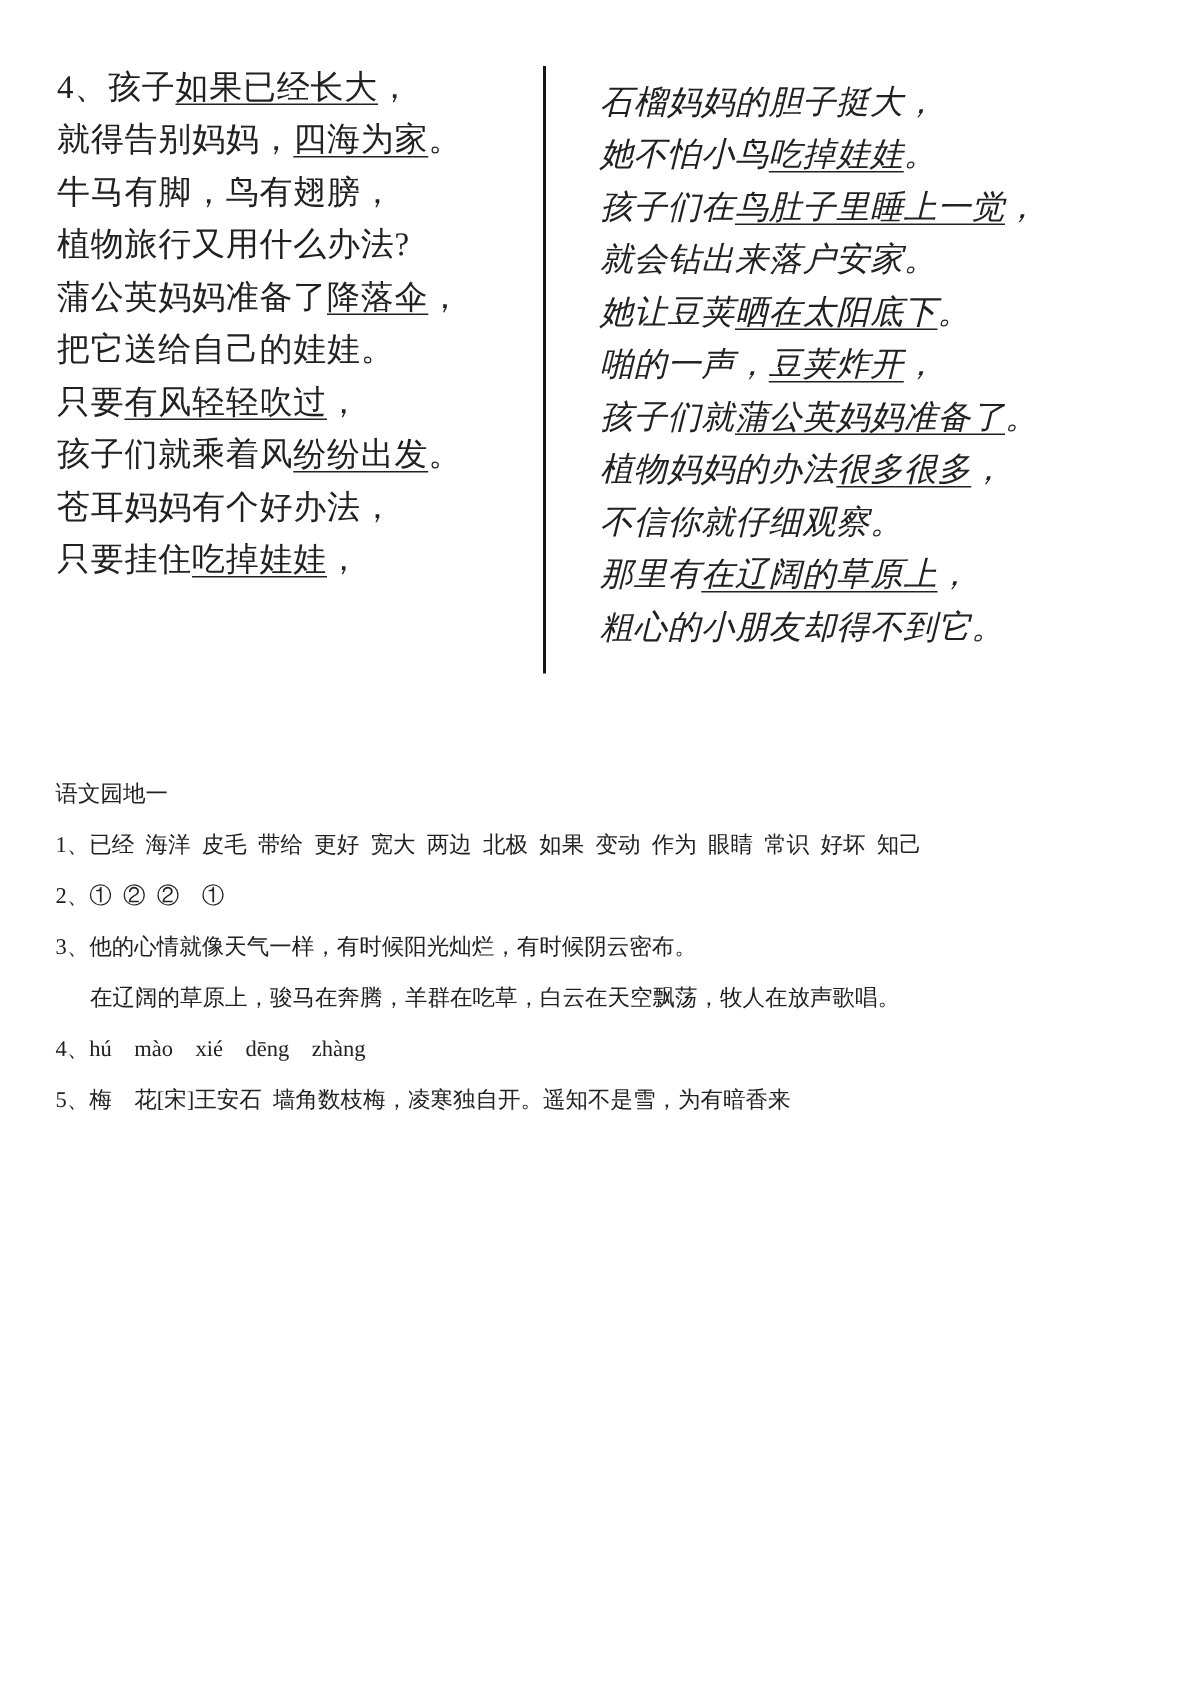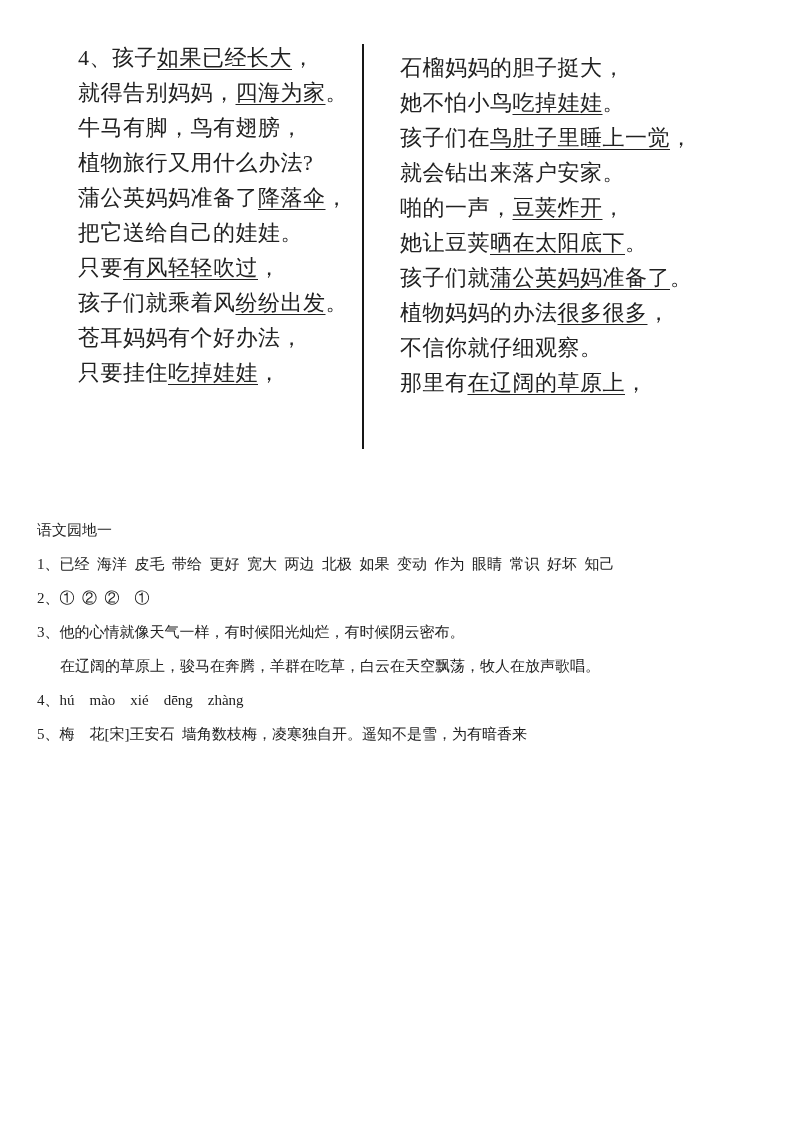--- a/index.html
+++ b/index.html
@@ -17,33 +17,34 @@
   .poem-grid {
     display: flex;
     align-items: flex-start;
     padding-top: 40px;
   }
   .poem-col {
     box-sizing: border-box;
   }
   .poem-col-left {
     width: 362px;
-    padding-left: 78px;
+    padding-left: 38px;
     flex: none;
   }
   .poem-divider {
     flex: none;
     width: 2px;
     height: 405px;
     background: #171717;
     margin-top: 4px;
   }
   .poem-col-right {
     padding-left: 36px;
     padding-top: 10px;
+    font-style: italic;
   }
   .poem-line {
     margin: 0;
     font-size: 22px;
     line-height: 35px;
     letter-spacing: 0.5px;
     white-space: nowrap;
   }
   .u {
     text-decoration: underline;
@@ -81,26 +82,27 @@
         <p class="poem-line"><span>孩子们就乘着风</span><span class="u">纷纷出发</span><span>。</span></p>
         <p class="poem-line"><span>苍耳妈妈有个好办法，</span></p>
         <p class="poem-line"><span>只要挂住</span><span class="u">吃掉娃娃</span><span>，</span></p>
       </div>
     <div class="poem-divider"></div>
     <div class="poem-col poem-col-right" id="poem-right">
         <p class="poem-line"><span>石榴妈妈的胆子挺大，</span></p>
         <p class="poem-line"><span>她不怕小鸟</span><span class="u">吃掉娃娃</span><span>。</span></p>
         <p class="poem-line"><span>孩子们在</span><span class="u">鸟肚子里睡上一觉</span><span>，</span></p>
         <p class="poem-line"><span>就会钻出来落户安家。</span></p>
+        <p class="poem-line"><span>她让豆荚</span><span class="u">晒在太阳底下</span><span>。</span></p>
         <p class="poem-line"><span>啪的一声，</span><span class="u">豆荚炸开</span><span>，</span></p>
-        <p class="poem-line"><span>她让豆荚</span><span class="u">晒在太阳底下</span><span>。</span></p>
         <p class="poem-line"><span>孩子们就</span><span class="u">蒲公英妈妈准备了</span><span>。</span></p>
         <p class="poem-line"><span>植物妈妈的办法</span><span class="u">很多很多</span><span>，</span></p>
         <p class="poem-line"><span>不信你就仔细观察。</span></p>
         <p class="poem-line"><span>那里有</span><span class="u">在辽阔的草原上</span><span>，</span></p>
+        <p class="poem-line"><span>粗心的小朋友却得不到它。</span></p>
       </div>
   </section>
 
   <section class="garden">
     <p class="garden-line">语文园地一</p>
     <div id="garden-items">
         <p class="garden-line">1、已经 海洋 皮毛 带给 更好 宽大 两边 北极 如果 变动 作为 眼睛 常识 好坏 知己</p>
         <p class="garden-line">2、① ② ②　①</p>
         <p class="garden-line">3、他的心情就像天气一样，有时候阳光灿烂，有时候阴云密布。</p>
         <p class="garden-line indent">在辽阔的草原上，骏马在奔腾，羊群在吃草，白云在天空飘荡，牧人在放声歌唱。</p>

